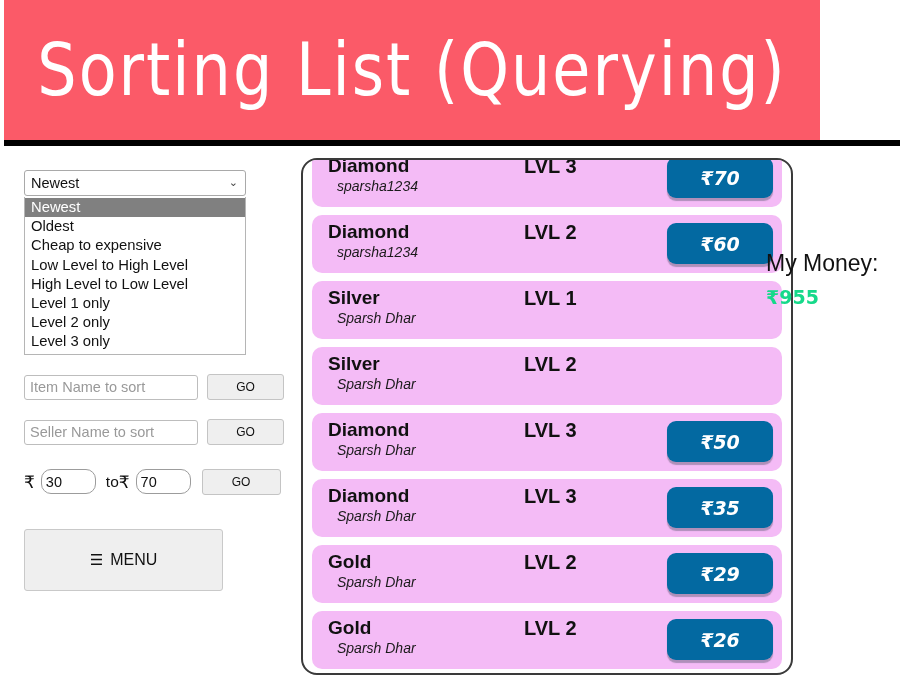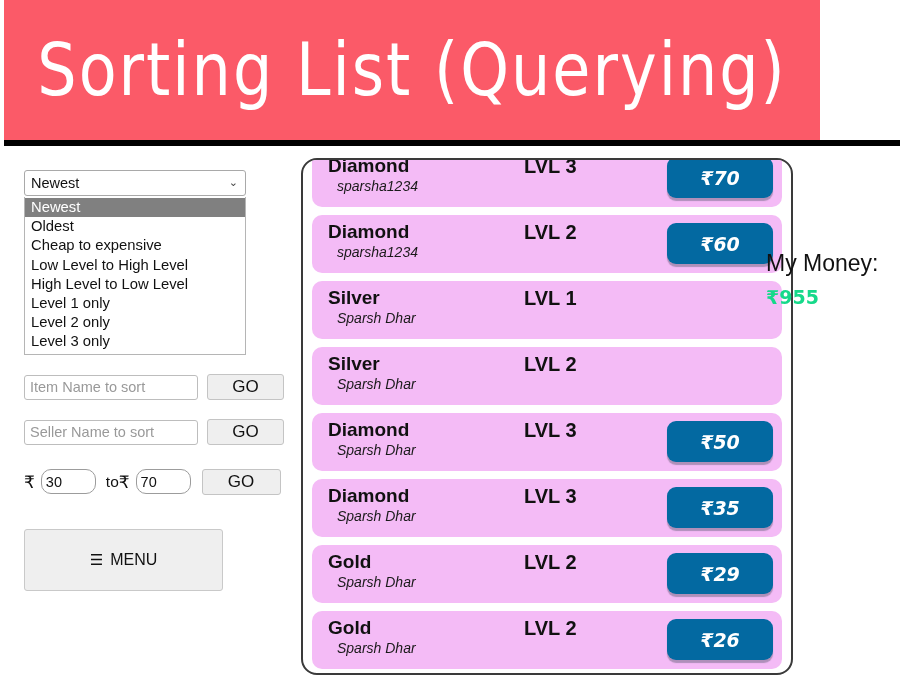--- a/index.html
+++ b/index.html
@@ -137,21 +137,21 @@
   .text-input::placeholder { color: #999999; }
 
   .go-btn {
     margin-left: 9px;
     width: 79px;
     height: 26px;
     box-sizing: border-box;
     border: 1px solid #c4c4c4;
     border-radius: 3px;
     background: #efefef;
-    font-size: 17px;
+    font-size: 12px;
     color: #111111;
     font-family: "Liberation Sans", sans-serif;
     cursor: pointer;
     line-height: 1;
   }
 
   .price-row {
     display: flex;
     align-items: center;
     margin-top: 24px;

